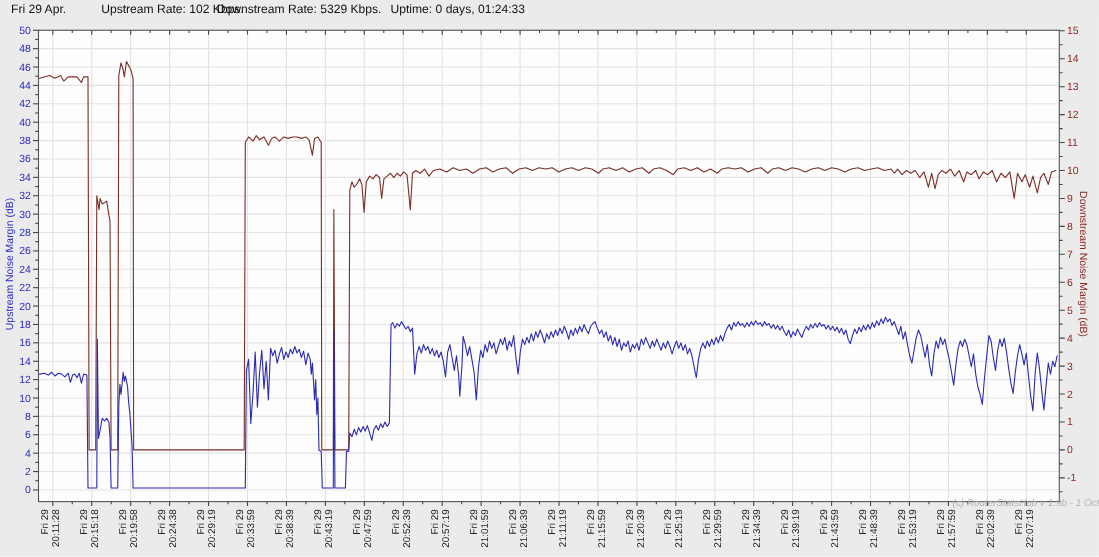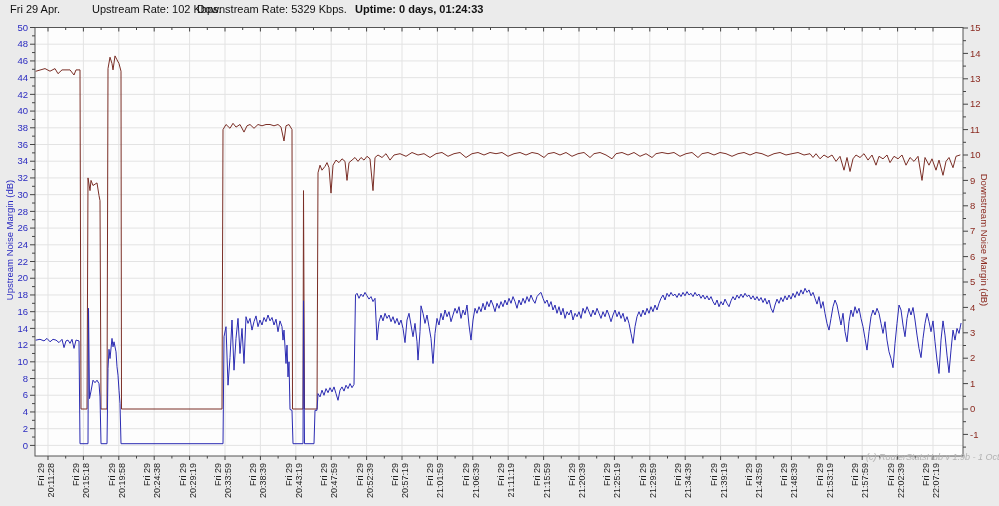--- a/index.html
+++ b/index.html
@@ -4,21 +4,21 @@
 <style>
   html,body{margin:0;padding:0;}
   body{width:999px;height:506px;overflow:hidden;background:#ebebeb;
        font-family:"Liberation Sans","DejaVu Sans",sans-serif;position:relative;}
   .screen{position:absolute;inset:0;}
   .header{position:absolute;left:0;top:0;width:999px;height:20px;background:#ebebeb;}
   .header span{position:absolute;top:3px;font-size:11px;color:#111;white-space:nowrap;}
   #hdr-date{left:10px;}
   #hdr-up{left:92px;}
   #hdr-down{left:197px;}
-  #hdr-uptime{left:355px;font-weight:bold;}
+  #hdr-uptime{left:355px;}
   #chart{position:absolute;left:0;top:0;}
   .ytitle{position:absolute;font-size:9.5px;white-space:nowrap;}
   .ytitle-left{left:9px;top:240px;transform:translate(-50%,-50%) rotate(-90deg);color:#2a2ac0;}
   .ytitle-right{left:984px;top:240px;transform:translate(-50%,-50%) rotate(90deg);color:#8b2a20;}
   .watermark{position:absolute;left:866px;top:452px;font-size:9px;font-style:italic;
              color:#b3b3b3;white-space:nowrap;}
 </style>
 </head>
 <body>
 

